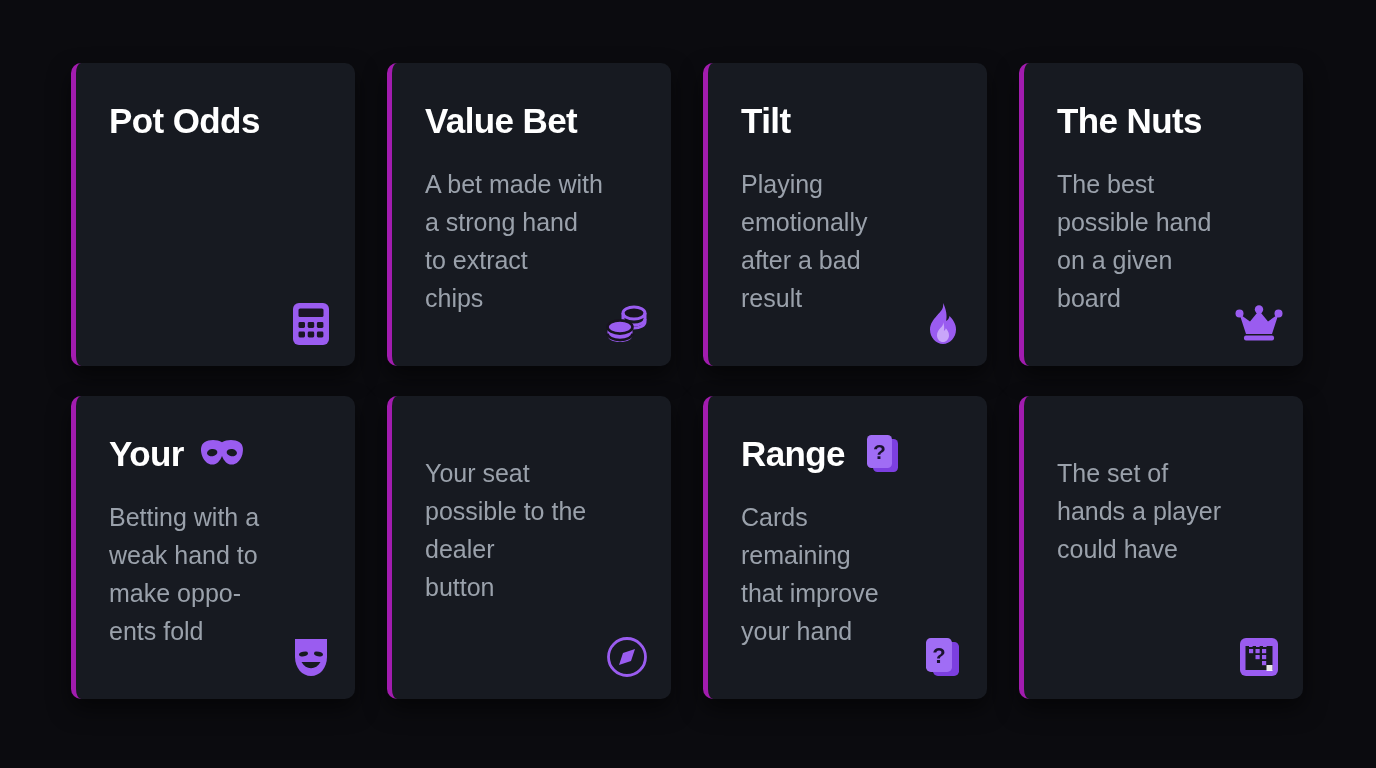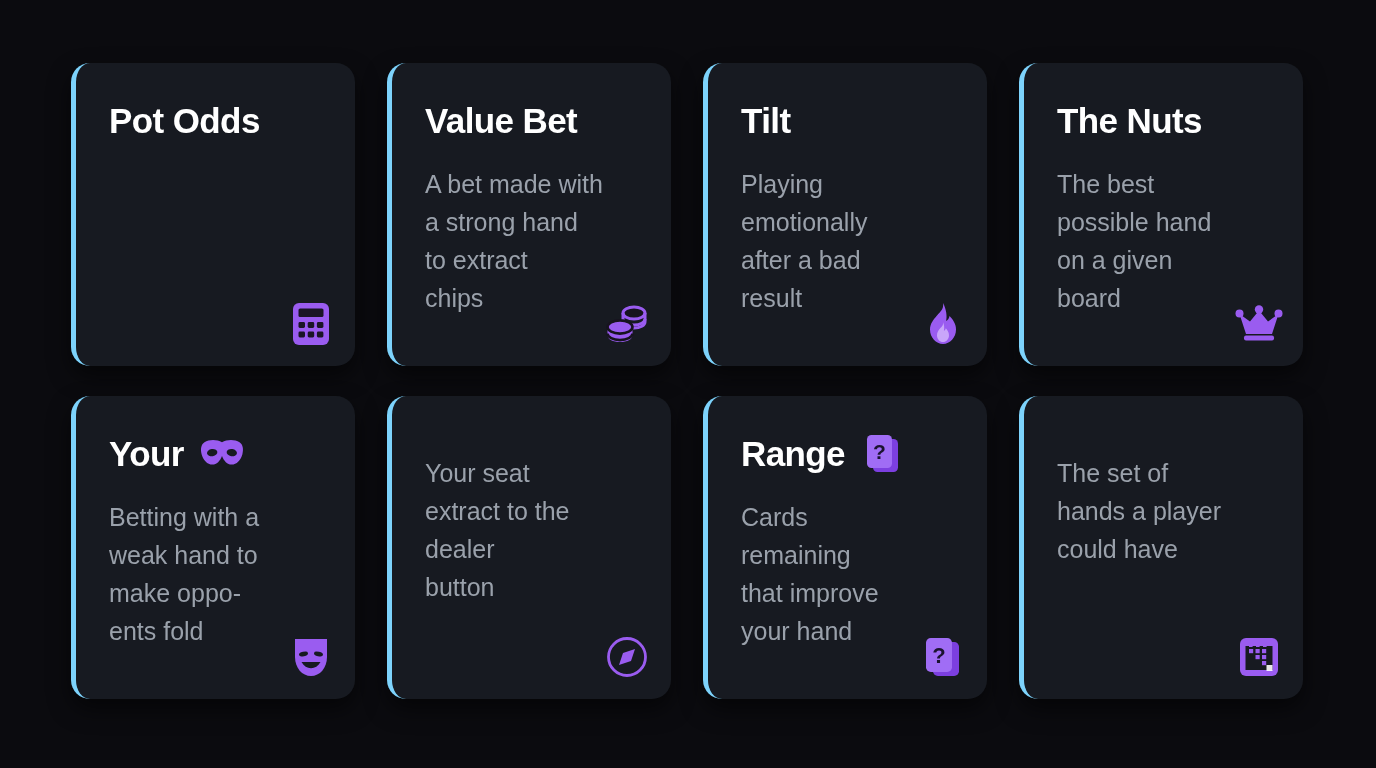--- a/index.html
+++ b/index.html
@@ -32,22 +32,22 @@
     display: grid;
     grid-template-columns: repeat(4, 284px);
     grid-template-rows: 303px 303px;
     column-gap: 32px;
     row-gap: 30px;
   }
 
   .card {
     position: relative;
     background: #171a21;
-    border-radius: 19px;
-    border-left: 5px solid #7dd3fc;
+    border-radius: 10px;
+    border-left: 5px solid #a21caf;
     box-shadow: 0 10px 22px rgba(0,0,0,0.55);
     padding: 36px 30px 26px 33px;
     display: flex;
     flex-direction: column;
     overflow: hidden;
   }
 
   .card-head {
     display: flex;
     align-items: center;
@@ -206,21 +206,21 @@
           <path d="M4 4h32v5H4z" fill="#9a5cf0"></path>
           <ellipse cx="12.5" cy="19" rx="4.6" ry="2.2" transform="rotate(-14 12.5 19)" fill="#171a21"></ellipse>
           <ellipse cx="27.5" cy="19" rx="4.6" ry="2.2" transform="rotate(14 27.5 19)" fill="#171a21"></ellipse>
           <path d="M10.5 27c2.4 4.2 5.6 6.2 9.5 6.2s7.1-2 9.5-6.2z" fill="#171a21"></path>
         </svg>
       </span>
     </div>
 
     <div class="card">
       <div class="card-desc">Your seat
-extract to the
+possible to the
 dealer
 button</div>
       <span class="corner-icon">
         <svg width="42" height="42" viewBox="0 0 42 42">
           <circle cx="21" cy="21" r="18.5" fill="none" stroke="#9a5cf0" stroke-width="2.8"></circle>
           <path d="M29 13 17 17 13 29 25 25z" fill="#9a5cf0"></path>
         </svg>
       </span>
     </div>
 

